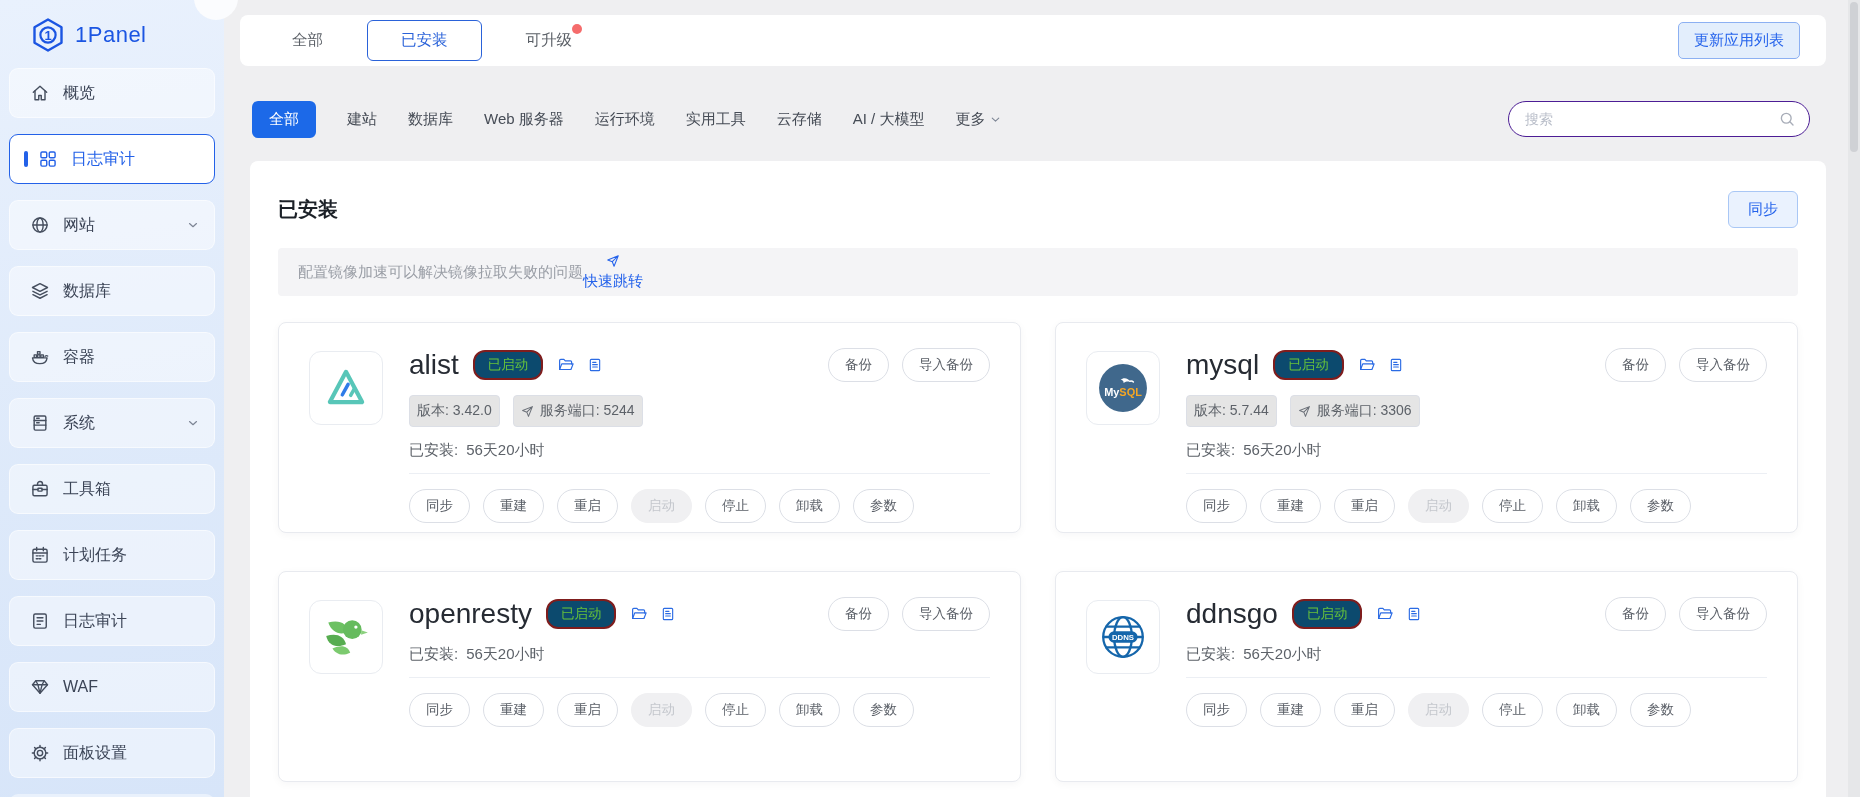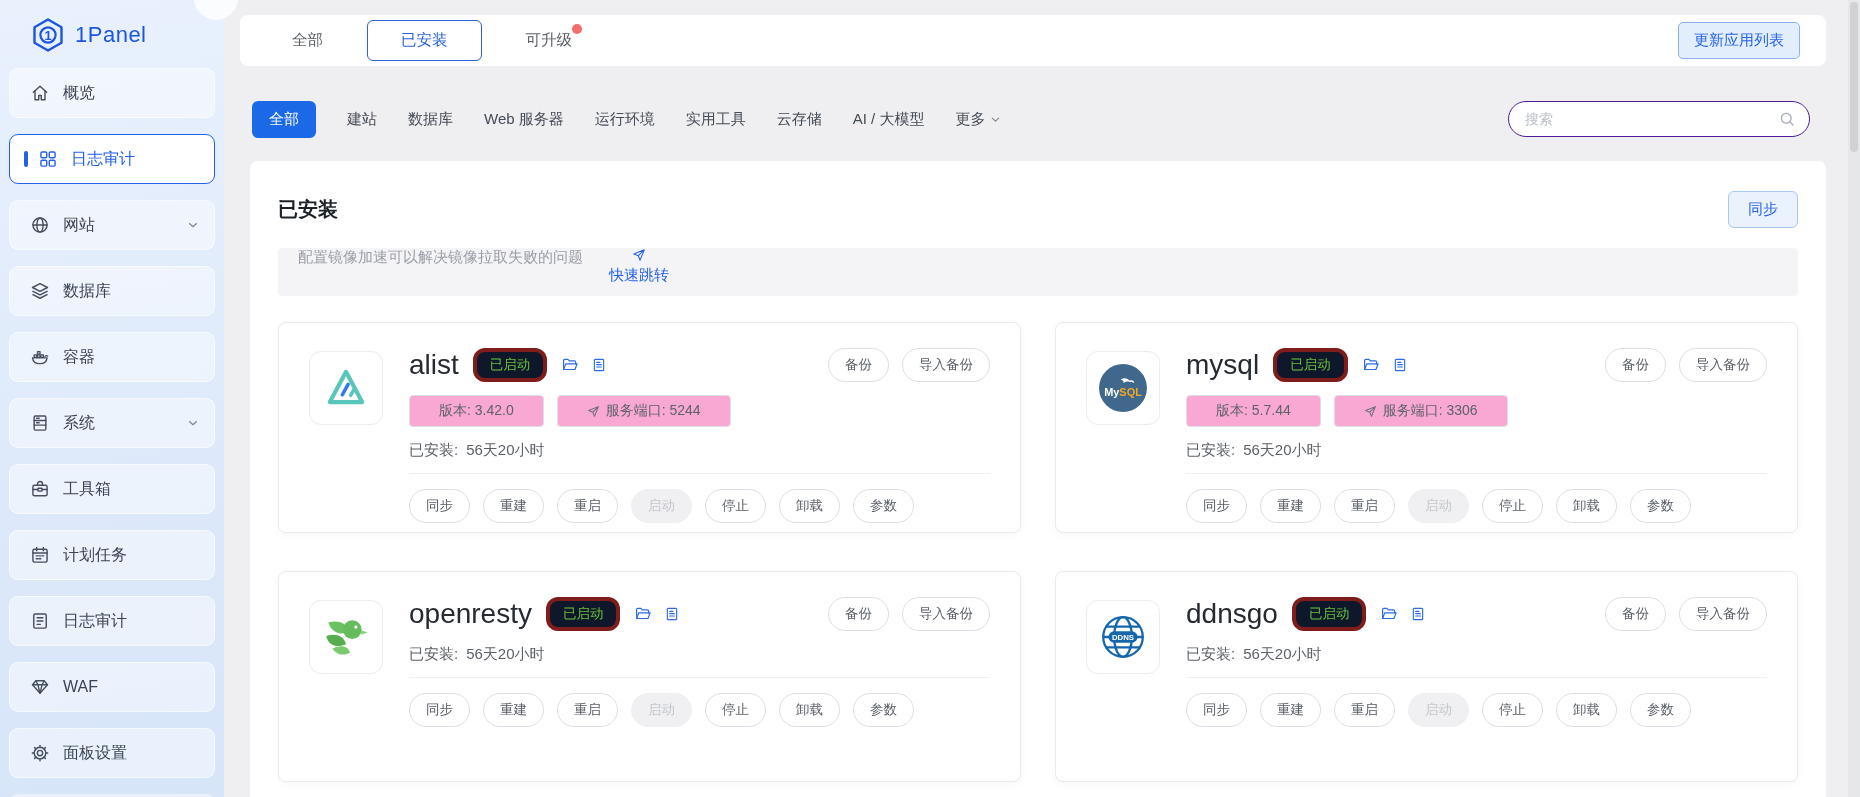--- a/index.html
+++ b/index.html
@@ -66,46 +66,46 @@
   
   .panel {
     margin:23px 34px 0 26px; height:calc(100% - 161px);
     background:#fff; border-radius:8px 8px 0 0; padding:30px 28px; overflow:hidden;
   }
   .panel-head { display:flex; align-items:center; justify-content:space-between; }
   .panel-title { font-size:20px; font-weight:700; color:#1c2128; }
   .sync-btn { background:#eaf2fe; border:1px solid #a9c7f5; color:#2563eb; font-size:15px;
     border-radius:6px; padding:8px 19px; cursor:pointer; font-family:inherit; }
   .banner { margin-top:20px; background:#f4f4f6; border-radius:4px; height:48px;
-    display:flex; padding:0 20px; gap:26px; }
+    display:flex; align-items:center; padding:0 20px; }
   .banner-text { color:#9a9ea6; font-size:15px; }
   .banner-link { color:#2563eb; font-size:15px; display:inline-flex; align-items:center; gap:4px;
     cursor:pointer; text-decoration:none;flex-direction:column; }
   .banner-link svg { width:14px; height:14px; stroke:#2563eb; }
   .grid { margin-top:26px; display:grid; grid-template-columns:1fr 1fr; gap:38px 34px; }
   
   .card { height:211px; border:1px solid #e8eaef; border-radius:8px;
     box-shadow:0 2px 8px rgba(31,35,41,.04); padding:25px 30px 0 30px; display:flex; background:#fff; }
   .logo-box { width:74px; height:74px; border:1px solid #e9ecf1; border-radius:12px;
     display:flex; align-items:center; justify-content:center; flex:none; margin:3px 26px 0 0; }
   .logo-box svg { width:50px; height:50px; }
   .card-body { flex:1; min-width:0; }
   .row1 { display:flex; align-items:center; }
   .app-name { font-size:28px; color:#262b33; font-weight:500; cursor:pointer; }
-  .status-badge { margin-left:14px; font-size:13.5px; color:#67c23a; background:#0f172a;
-    border:4px solid #7f1d1d; border-radius:12px; padding:4px 13px; }
+  .status-badge { margin-left:14px; font-size:13.5px; color:#67c23a; background:#0c4a6e;
+    border:2px solid #7f1d1d; border-radius:12px; padding:4px 13px; }
   .mini-ico { width:18px; height:18px; stroke:#2b6be4; margin-left:14px; cursor:pointer; flex:none; }
   .mini-ico.doc { width:16px; height:16px; margin-left:12px; }
   .row1-right { margin-left:auto; display:flex; gap:13px; }
   .pill { font-size:13.5px; color:#595e66; border:1px solid #dcdfe6; background:#fff;
     border-radius:17px; padding:7px 16px; cursor:pointer; font-family:inherit; white-space:nowrap; }
   .pill.disabled { background:#f0f0f2; border-color:#f0f0f2; color:#c4c7cd; cursor:not-allowed; }
   .row2 { margin-top:13px; display:flex; gap:13px; }
   .chip { display:inline-flex; align-items:center; gap:6px; font-size:14px; color:#5d6269;
-    border:1px solid #dcdfe6; border-radius:4px; padding:6px 29px; background:#f9a8d4; white-space:nowrap; }
+    border:1px solid #dcdfe6; border-radius:4px; padding:6px 7px; background:#e5e5e5; white-space:nowrap; }
   .chip svg { width:13px; height:13px; stroke:#6b7078; }
   .row3 { margin-top:14px; font-size:15px; color:#5d6269; }
   .row3 .iv { margin-left:8px; }
   .divider { margin-top:13px; border-bottom:1px solid #eceff4; }
   .row4 { padding:15px 0; display:flex; gap:13px; }
   
   .scrollbar { position:absolute; right:0; top:0; bottom:0; width:12px; background:#e6e7e9; z-index:3; }
   .scroll-thumb { position:absolute; top:2px; left:2px; width:8px; height:150px; border-radius:4px; background:#cfd1d5; }
   svg { fill:none; stroke-linecap:round; stroke-linejoin:round; }
 </style>

